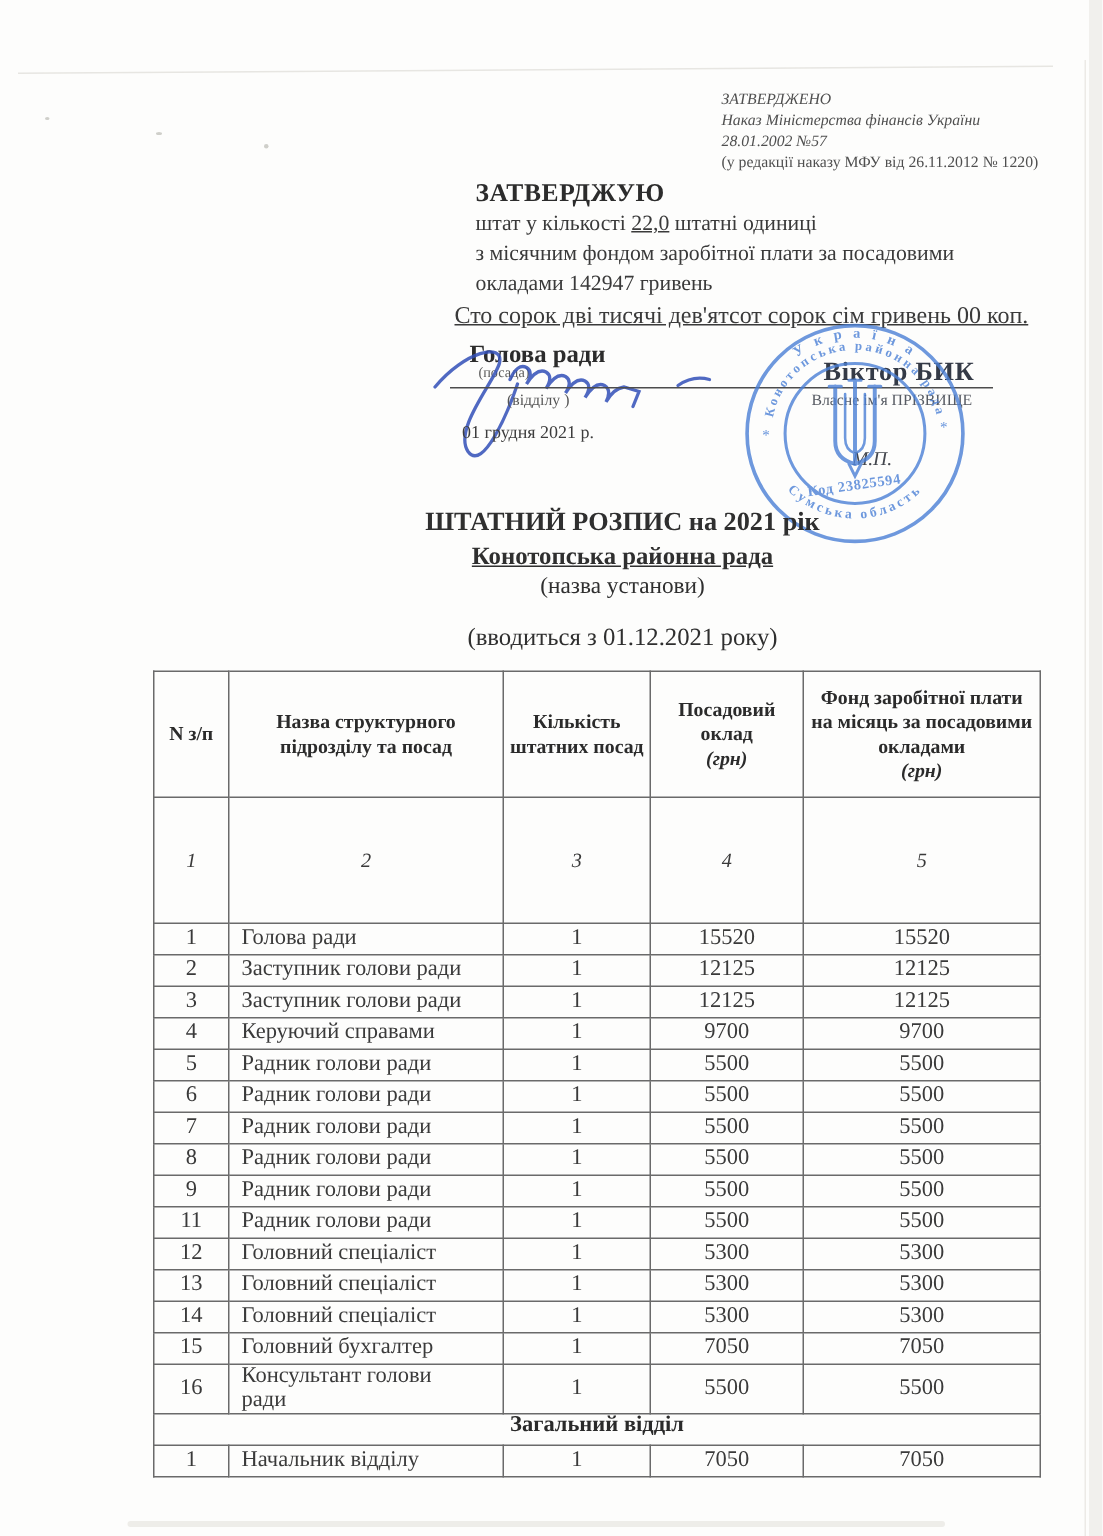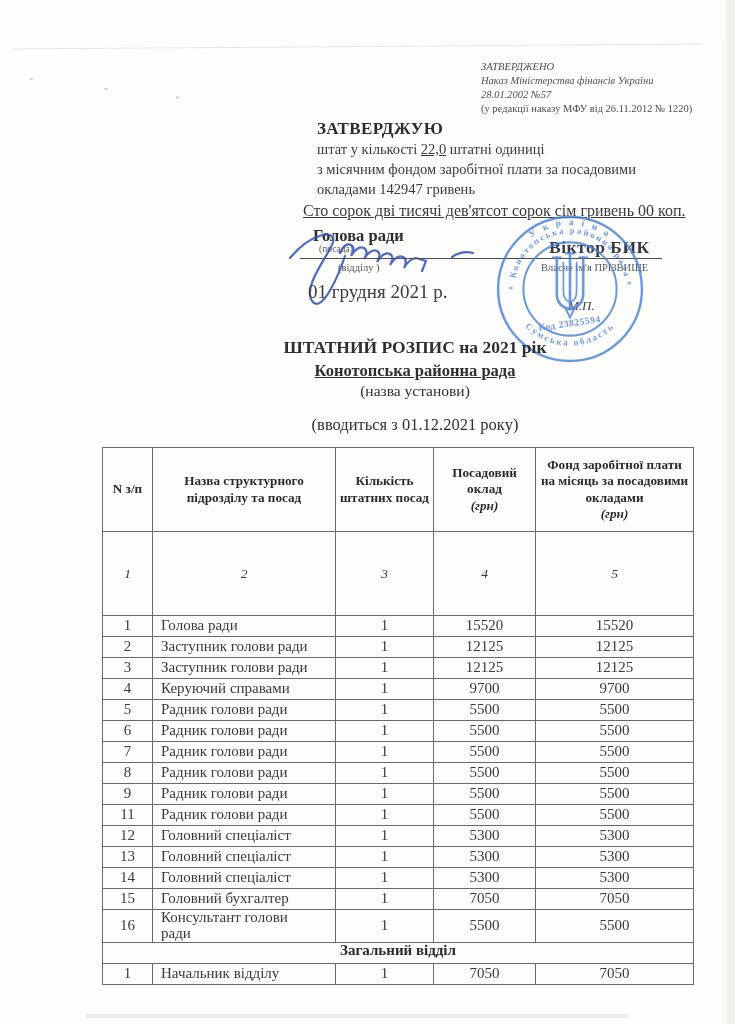--- a/index.html
+++ b/index.html
@@ -23,21 +23,21 @@
   .approve .ln-u{font-size:16px;line-height:1.5;text-decoration:underline;}
   .approve .pos{font-weight:bold;font-size:16.5px;color:#2c2c2c;margin-top:3px;padding-left:10px;}
   .approve .posl{font-size:9.5px;color:#5a5a5a;padding-left:16px;margin-top:-2px;}
   .u{text-decoration:underline;}
   
   .sig-svg{position:absolute;left:282px;top:226px;}
   .sig-line{position:absolute;left:300px;top:258px;width:362px;height:1.4px;background:#4c4c4c;}
   .sig-label{position:absolute;left:338px;top:262px;font-size:10.5px;color:#555;}
   .signer-name{position:absolute;left:549px;top:237px;font-size:17.5px;font-weight:bold;color:#343a46;letter-spacing:.5px;}
   .signer-hint{position:absolute;left:541px;top:262px;font-size:10.5px;color:#575b63;}
-  .sign-date{position:absolute;left:308px;top:281px;font-size:19px;}
+  .sign-date{position:absolute;left:308px;top:281px;font-size:12px;}
   .mp-note{position:absolute;left:568px;top:298px;font-style:italic;font-size:13px;color:#44474e;}
   
   .stamp{position:absolute;left:494px;top:213px;width:152px;height:152px;opacity:.8;filter:blur(.3px);}
   
   .doc-title{position:absolute;left:90px;top:337px;width:650px;text-align:center;color:#2f2f2f;}
   .doc-title .t1{font-weight:bold;font-size:17.5px;}
   .doc-title .t2{font-weight:bold;font-size:16.5px;text-decoration:underline;margin-top:3px;}
   .doc-title .t3{font-size:15.5px;margin-top:1px;}
   .doc-title .t4{font-size:16.5px;margin-top:15px;}
   

